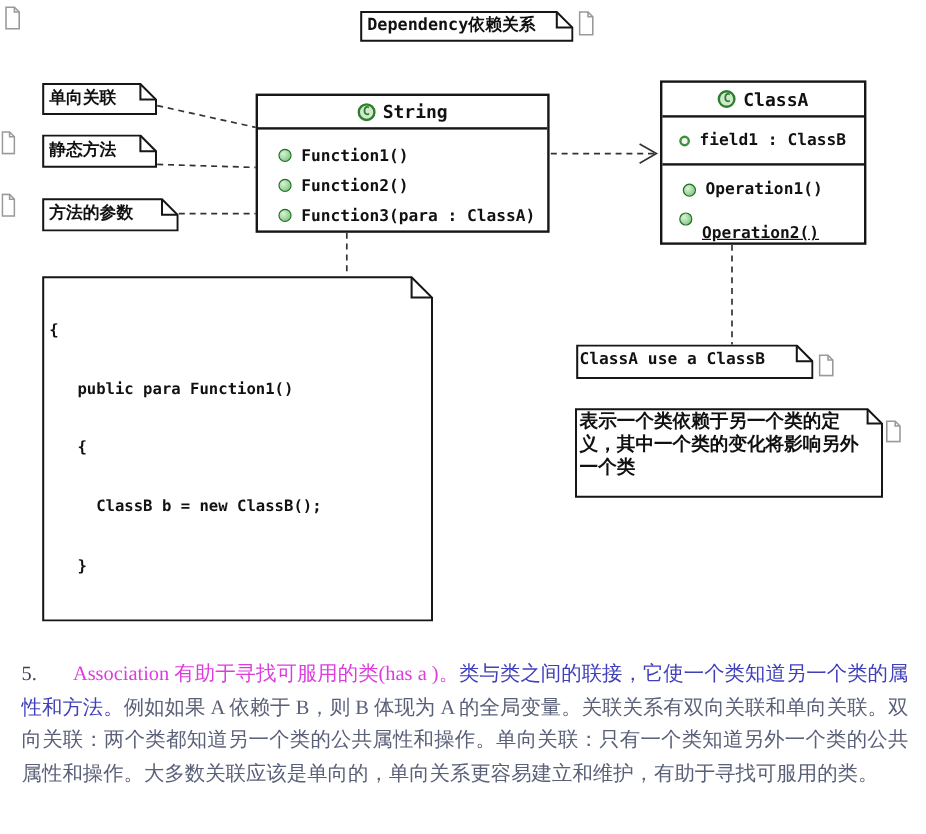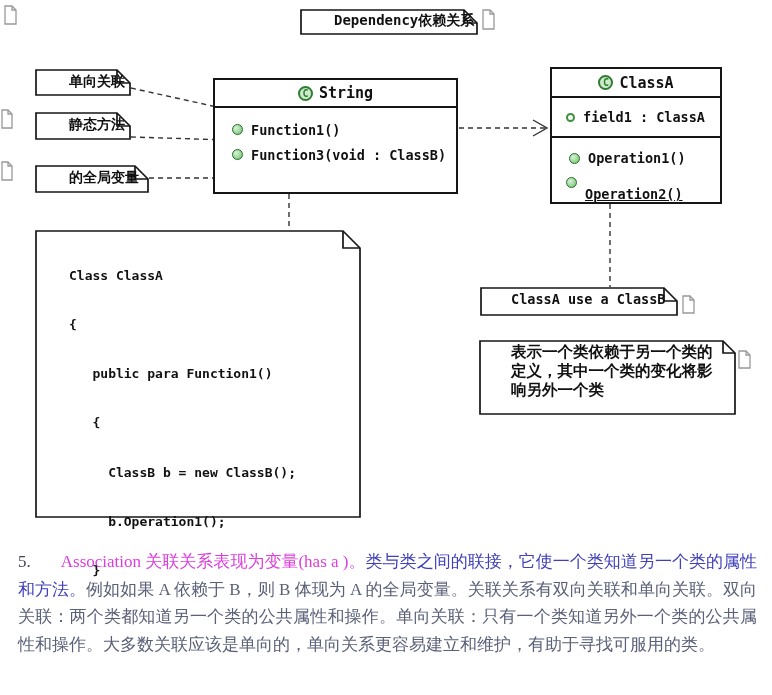--- a/index.html
+++ b/index.html
@@ -10,21 +10,21 @@
   *{box-sizing:border-box; margin:0; padding:0;}
   html,body{width:772px; background:#fff;}
   body{height:695px; overflow:hidden; position:relative;
        font-family:"Liberation Sans", sans-serif; color:#111;}
   .stage{position:absolute; left:0; top:0; width:772px; height:545px;}
   .wires{position:absolute; left:0; top:0; width:772px; height:545px;}
   .wires path,.wires line,.wires polyline{stroke:var(--line); stroke-width:1.4; fill:none;}
   .dash{stroke-dasharray:5 4;}
 
   
-  .unote{position:absolute; background:transparent;padding-left:28px;}
+  .unote{position:absolute; background:transparent;}
   .unote>svg{position:absolute; left:0; top:0; z-index:0;}
   .ntext{position:relative; z-index:1; font-weight:bold; font-size:14px;
          padding:4px 2px 0 6px; white-space:nowrap;}
   .mono{font-family:"DejaVu Sans Mono", monospace;}
 
   
   .uicon{position:absolute;}
   .uicon>svg{position:absolute; left:0; top:0;}
 
   
@@ -137,75 +137,77 @@
         <path d="M82,1 L82,14 L95,14" fill="none" stroke="#161616" stroke-width="1.7"></path>
       </svg>
     <div class="ntext">静态方法</div>
   </div>
 
   <div class="unote" style="left:35px;top:165px;width:114px;height:28px">
       <svg width="114" height="28" viewBox="0 0 114 28">
         <path d="M1,1 L100,1 L113,14 L113,27 L1,27 Z" fill="#ffffff" stroke="#161616" stroke-width="1.7"></path>
         <path d="M100,1 L100,14 L113,14" fill="none" stroke="#161616" stroke-width="1.7"></path>
       </svg>
-    <div class="ntext">的全局变量</div>
+    <div class="ntext">方法的参数</div>
   </div>
 
   <div class="uclass" style="left:213px;top:78px;width:245px;height:116px">
     <div class="chead" style="height:28px">
       <span class="cicon">C</span>
       <span class="cname">String</span>
     </div>
     <div style="padding-top:9px">
       <div class="mrow" style="height:25px">
         <span class="mdot"></span>
         <span>Function1()</span>
       </div>
       <div class="mrow" style="height:25px">
         <span class="mdot"></span>
-        <span>Function3(void : ClassB)</span>
+        <span>Function2()</span>
+      </div>
+      <div class="mrow" style="height:25px">
+        <span class="mdot"></span>
+        <span>Function3(para : ClassA)</span>
       </div>
     </div>
   </div>
 
   <div class="uclass" style="left:550px;top:67px;width:172px;height:137px">
     <div class="chead" style="height:29px">
       <span class="cicon">C</span>
       <span class="cname">ClassA</span>
     </div>
     <div style="height:40px;border-bottom:2px solid #161616;display:flex;align-items:center">
       <div class="mrow" style="padding-left:14px">
         <span class="fdot"></span>
-        <span>field1 : ClassA</span>
+        <span>field1 : ClassB</span>
       </div>
     </div>
     <div style="padding-top:8px">
       <div class="mrow" style="height:24px;">
         <span class="mdot"></span>
         <span>Operation1()</span>
       </div>
       <div class="mrow" style="height:24px;padding-left:14px">
         <span class="mdot"></span>
         <span class="static-m">Operation2()</span>
       </div>
     </div>
   </div>
 
   <div class="unote" style="left:35px;top:230px;width:326px;height:288px">
       <svg width="326" height="288" viewBox="0 0 326 288">
         <path d="M1,1 L308,1 L325,18 L325,287 L1,287 Z" fill="#ffffff" stroke="#161616" stroke-width="1.7"></path>
         <path d="M308,1 L308,18 L325,18" fill="none" stroke="#161616" stroke-width="1.7"></path>
       </svg>
     <div class="codewrap">
-      <div class="codeline">Class ClassA</div>
       <div class="codeline">{</div>
       <div class="codeline">   public para Function1()</div>
       <div class="codeline">   {</div>
       <div class="codeline">     ClassB b = new ClassB();</div>
-      <div class="codeline">     b.Operation1();</div>
       <div class="codeline">   }</div>
       <div class="codeline"></div>
       
       
       
       
       
       
       
       
@@ -224,14 +226,14 @@
       <svg width="257" height="75" viewBox="0 0 257 75">
         <path d="M1,1 L244,1 L256,13 L256,74 L1,74 Z" fill="#ffffff" stroke="#161616" stroke-width="1.7"></path>
         <path d="M244,1 L244,13 L256,13" fill="none" stroke="#161616" stroke-width="1.7"></path>
       </svg>
     <div class="desc-text">表示一个类依赖于另一个类的定义，其中一个类的变化将影响另外一个类</div>
   </div>
 
 </div>
 
 <div class="para">
-  <span class="pnum">5.</span><span class="pmag">Association 关联关系表现为变量(has a )。</span><span class="pind">类与类之间的联接，它使一个类知道另一个类的属性和方法。</span><span class="pgray">例如如果 A 依赖于 B，则 B 体现为 A 的全局变量。关联关系有双向关联和单向关联。双向关联：两个类都知道另一个类的公共属性和操作。单向关联：只有一个类知道另外一个类的公共属性和操作。大多数关联应该是单向的，单向关系更容易建立和维护，有助于寻找可服用的类。</span>
+  <span class="pnum">5.</span><span class="pmag">Association 有助于寻找可服用的类(has a )。</span><span class="pind">类与类之间的联接，它使一个类知道另一个类的属性和方法。</span><span class="pgray">例如如果 A 依赖于 B，则 B 体现为 A 的全局变量。关联关系有双向关联和单向关联。双向关联：两个类都知道另一个类的公共属性和操作。单向关联：只有一个类知道另外一个类的公共属性和操作。大多数关联应该是单向的，单向关系更容易建立和维护，有助于寻找可服用的类。</span>
 </div>
 
 </body></html>

